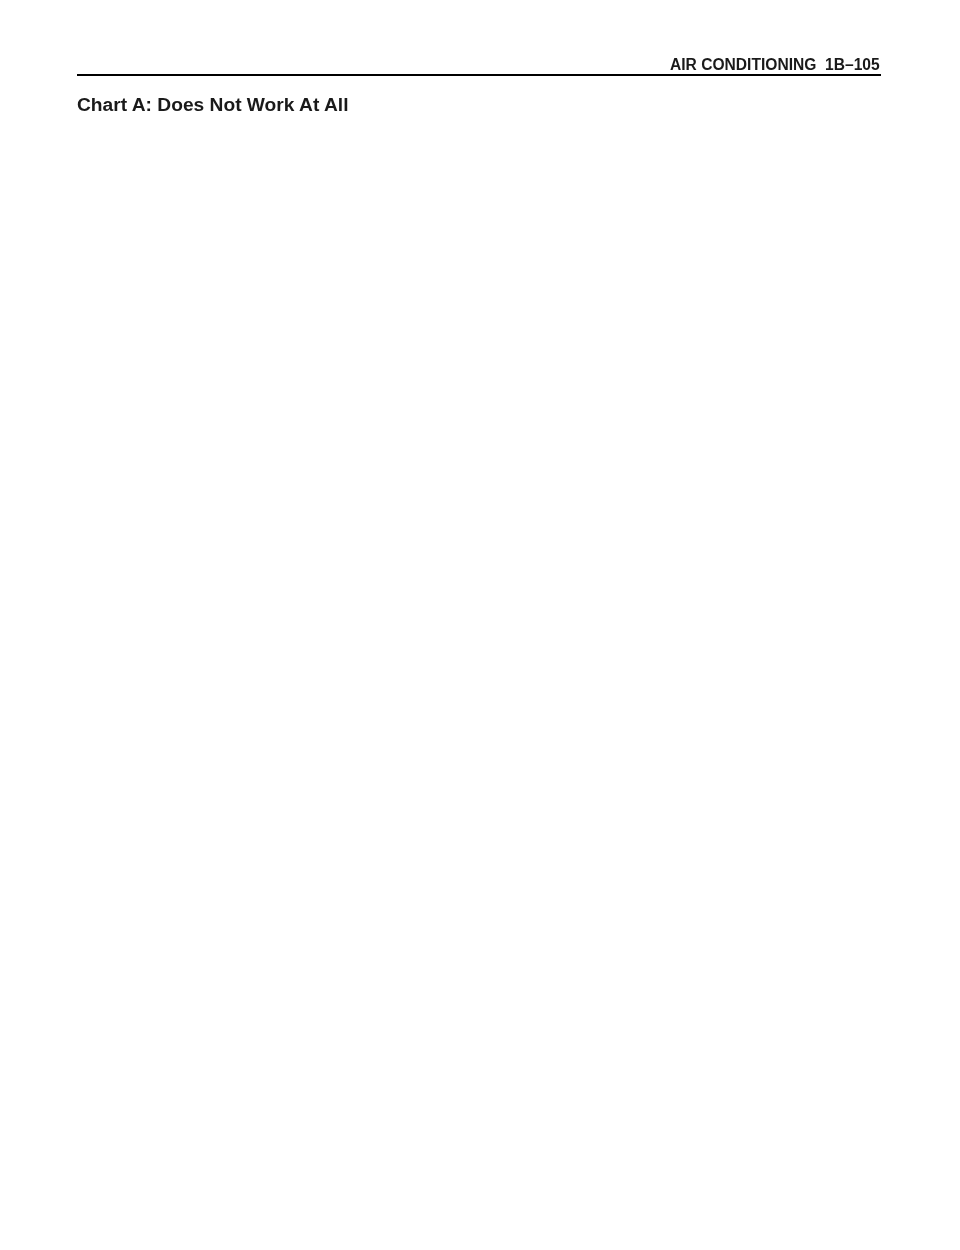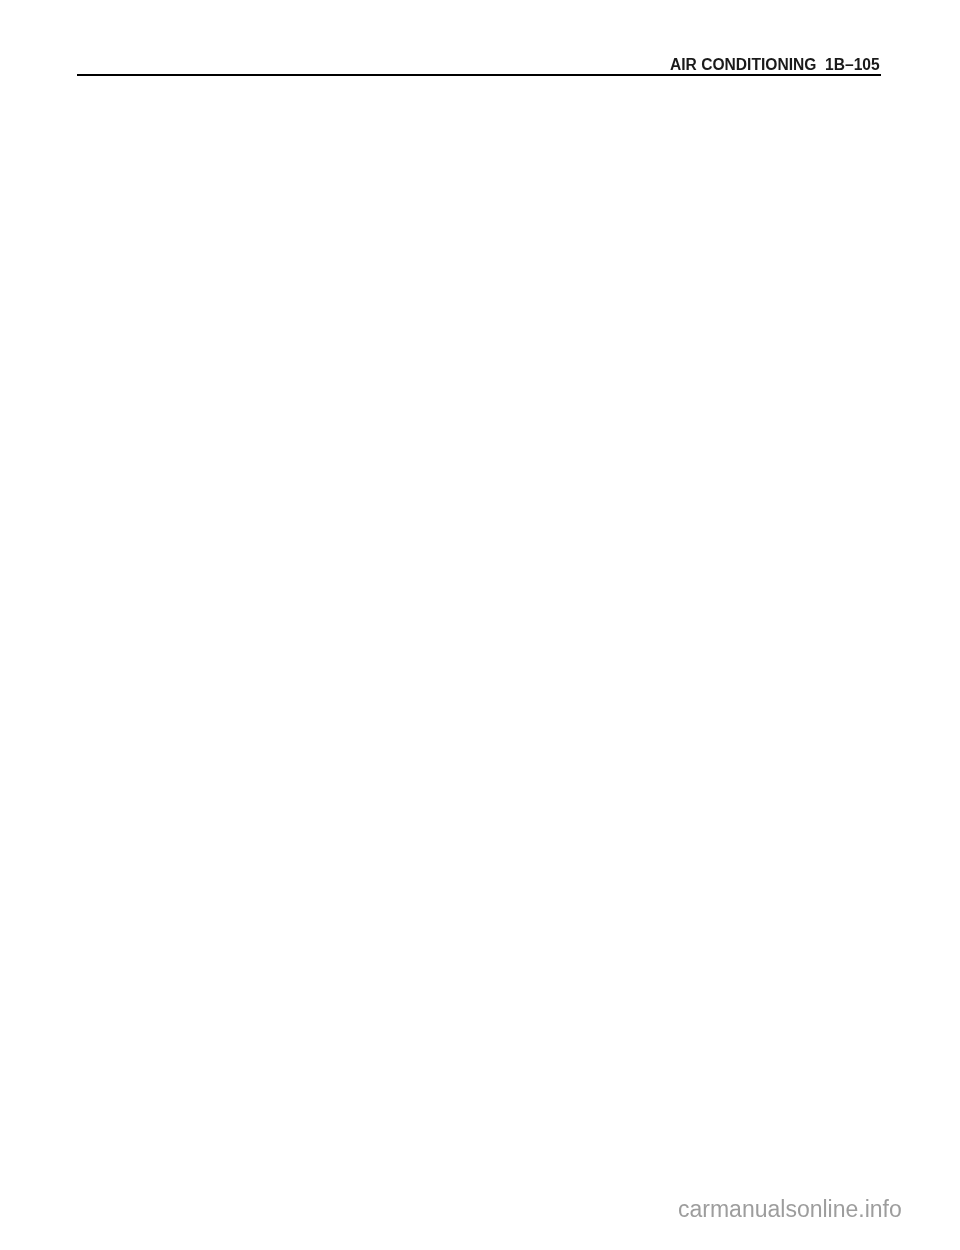--- a/index.html
+++ b/index.html
@@ -13,15 +13,15 @@
 
   #watermark{position:absolute;color:#9d9d9d;font-size:23px;white-space:pre;}
 </style>
 </head>
 <body>
 
 <div id="page">
 
   <div id="header-rule" style="left:77px;top:74px;width:804px;height:2.3px;"></div>
   <div id="header-title" style="left:670px;top:56px;">AIR CONDITIONING  1B–105</div>
+  <div id="chart-title" style="left:77px;top:94px;">Chart A: Does Not Work At All</div>
 
-  <div id="watermark" style="left:678px;top:1196px;">carmanualsonline.info</div>
 </div>
 
 </body></html>

